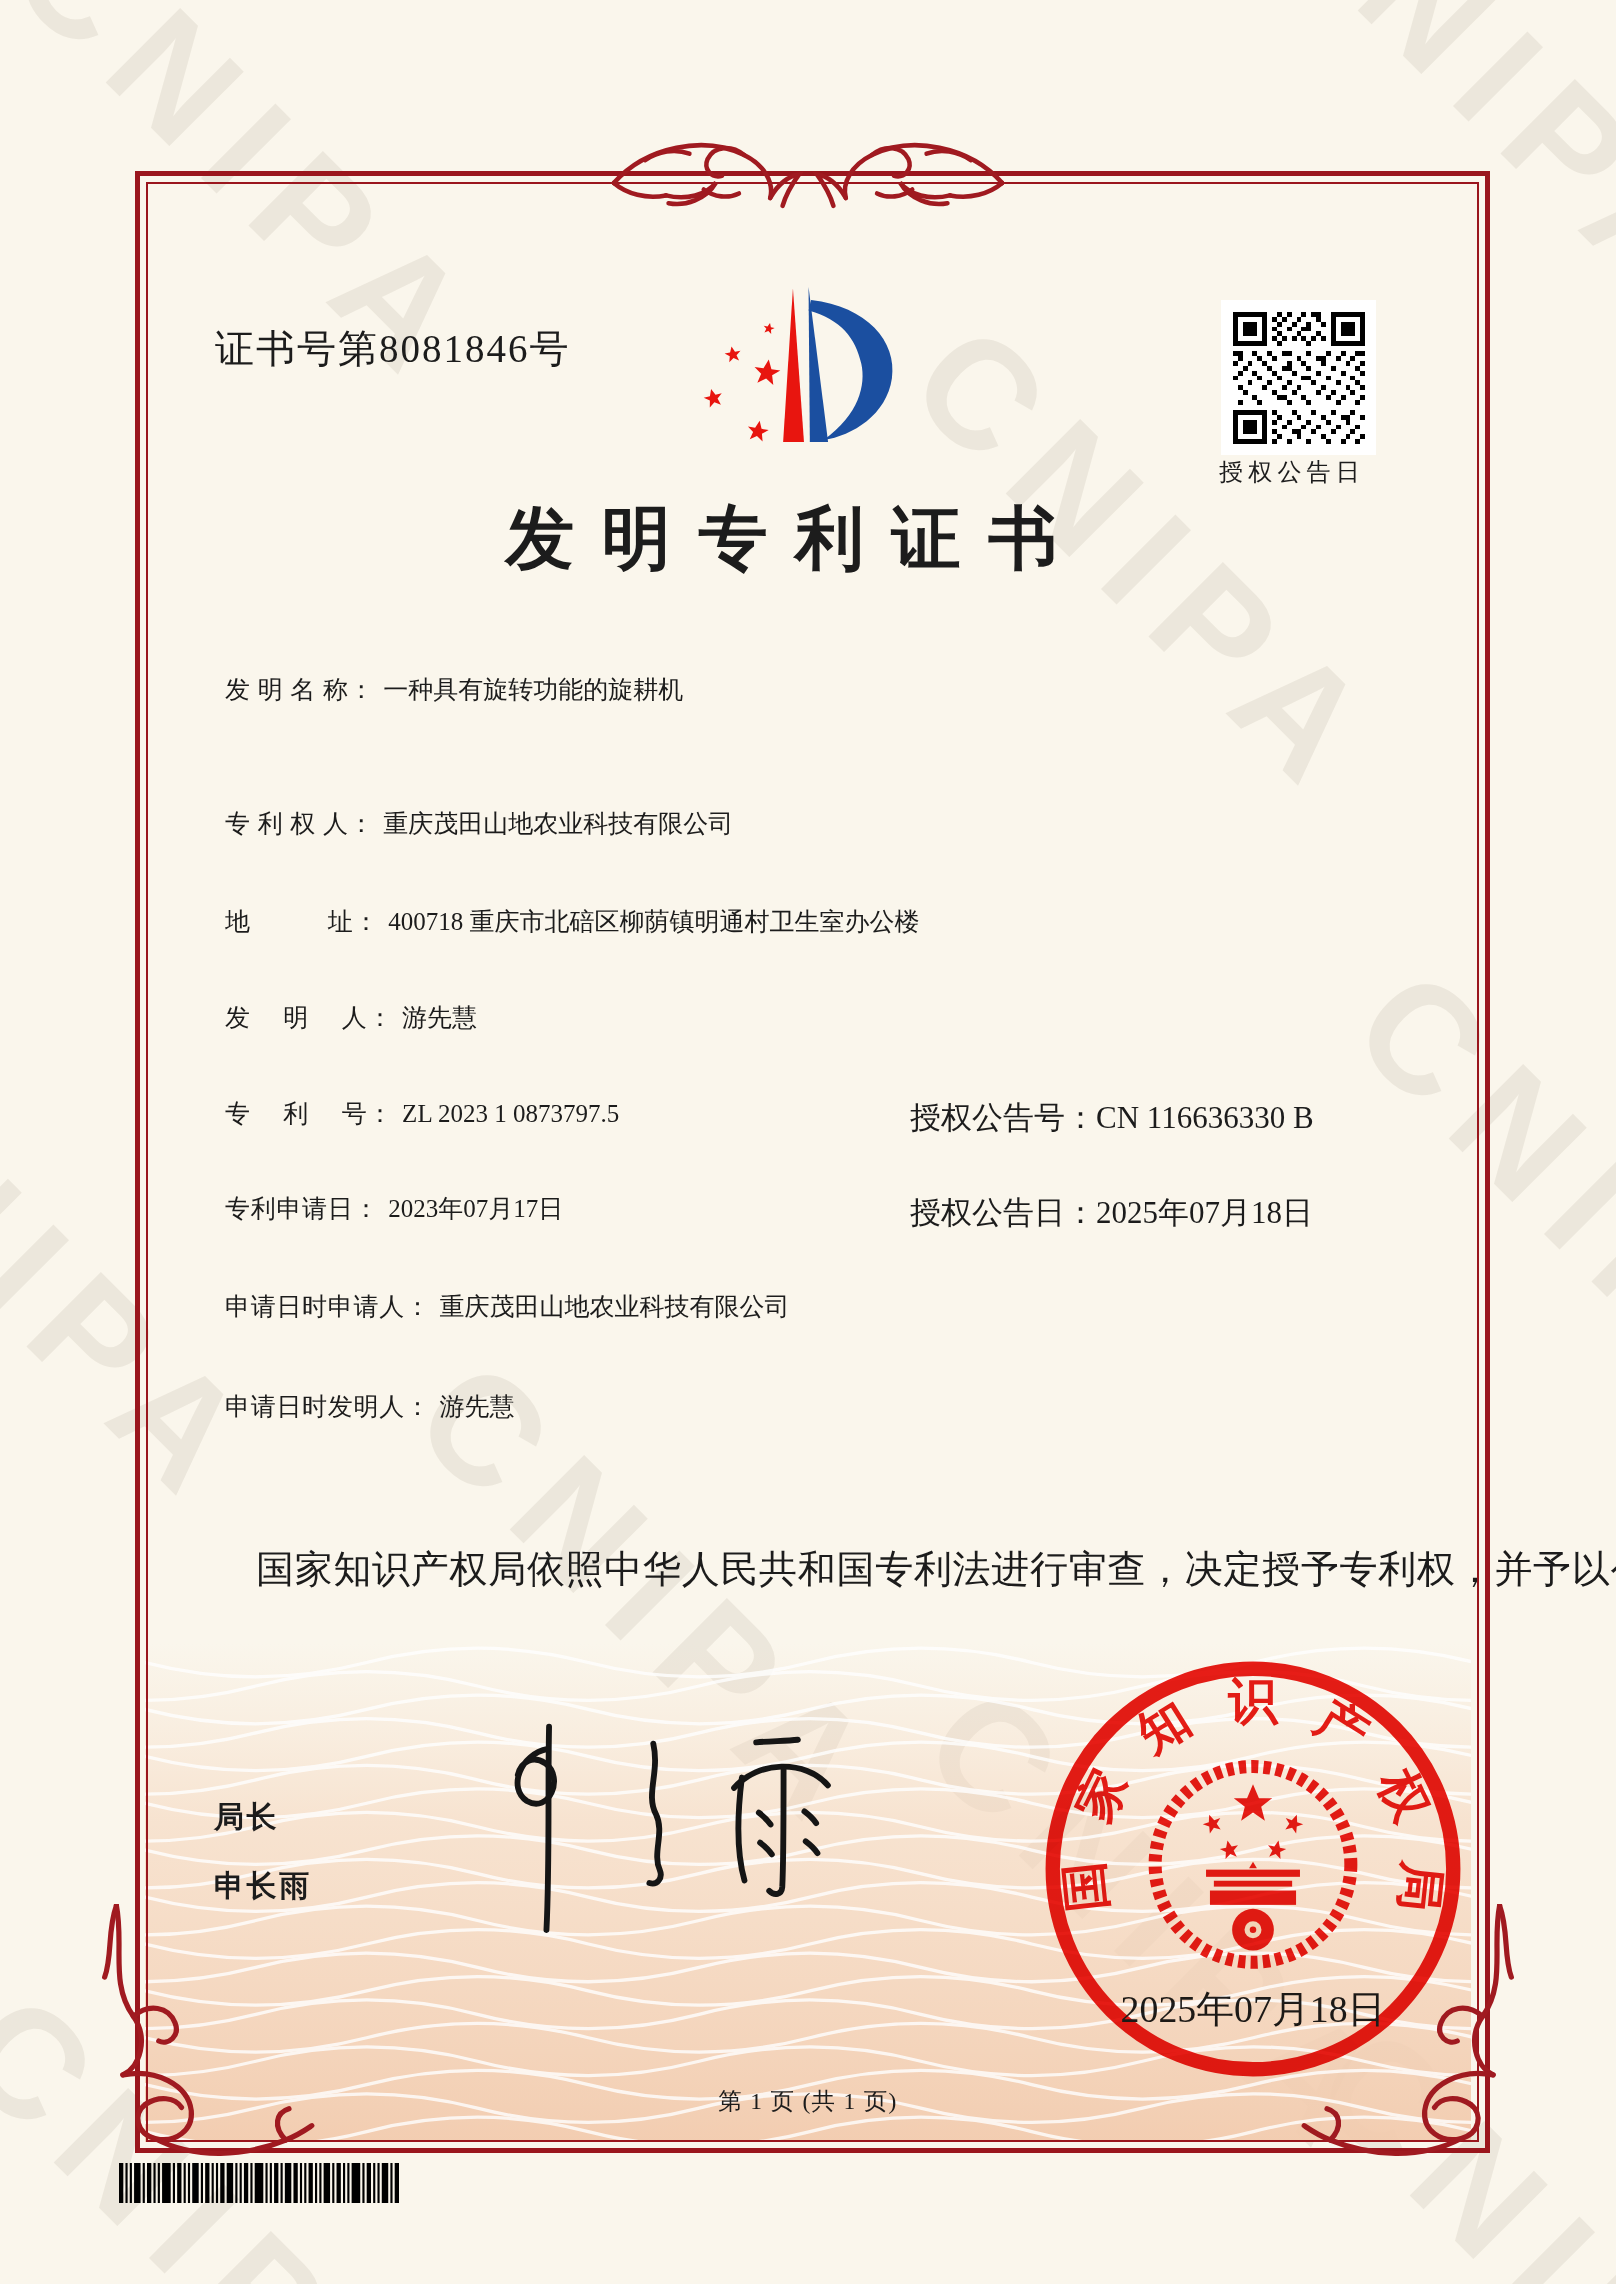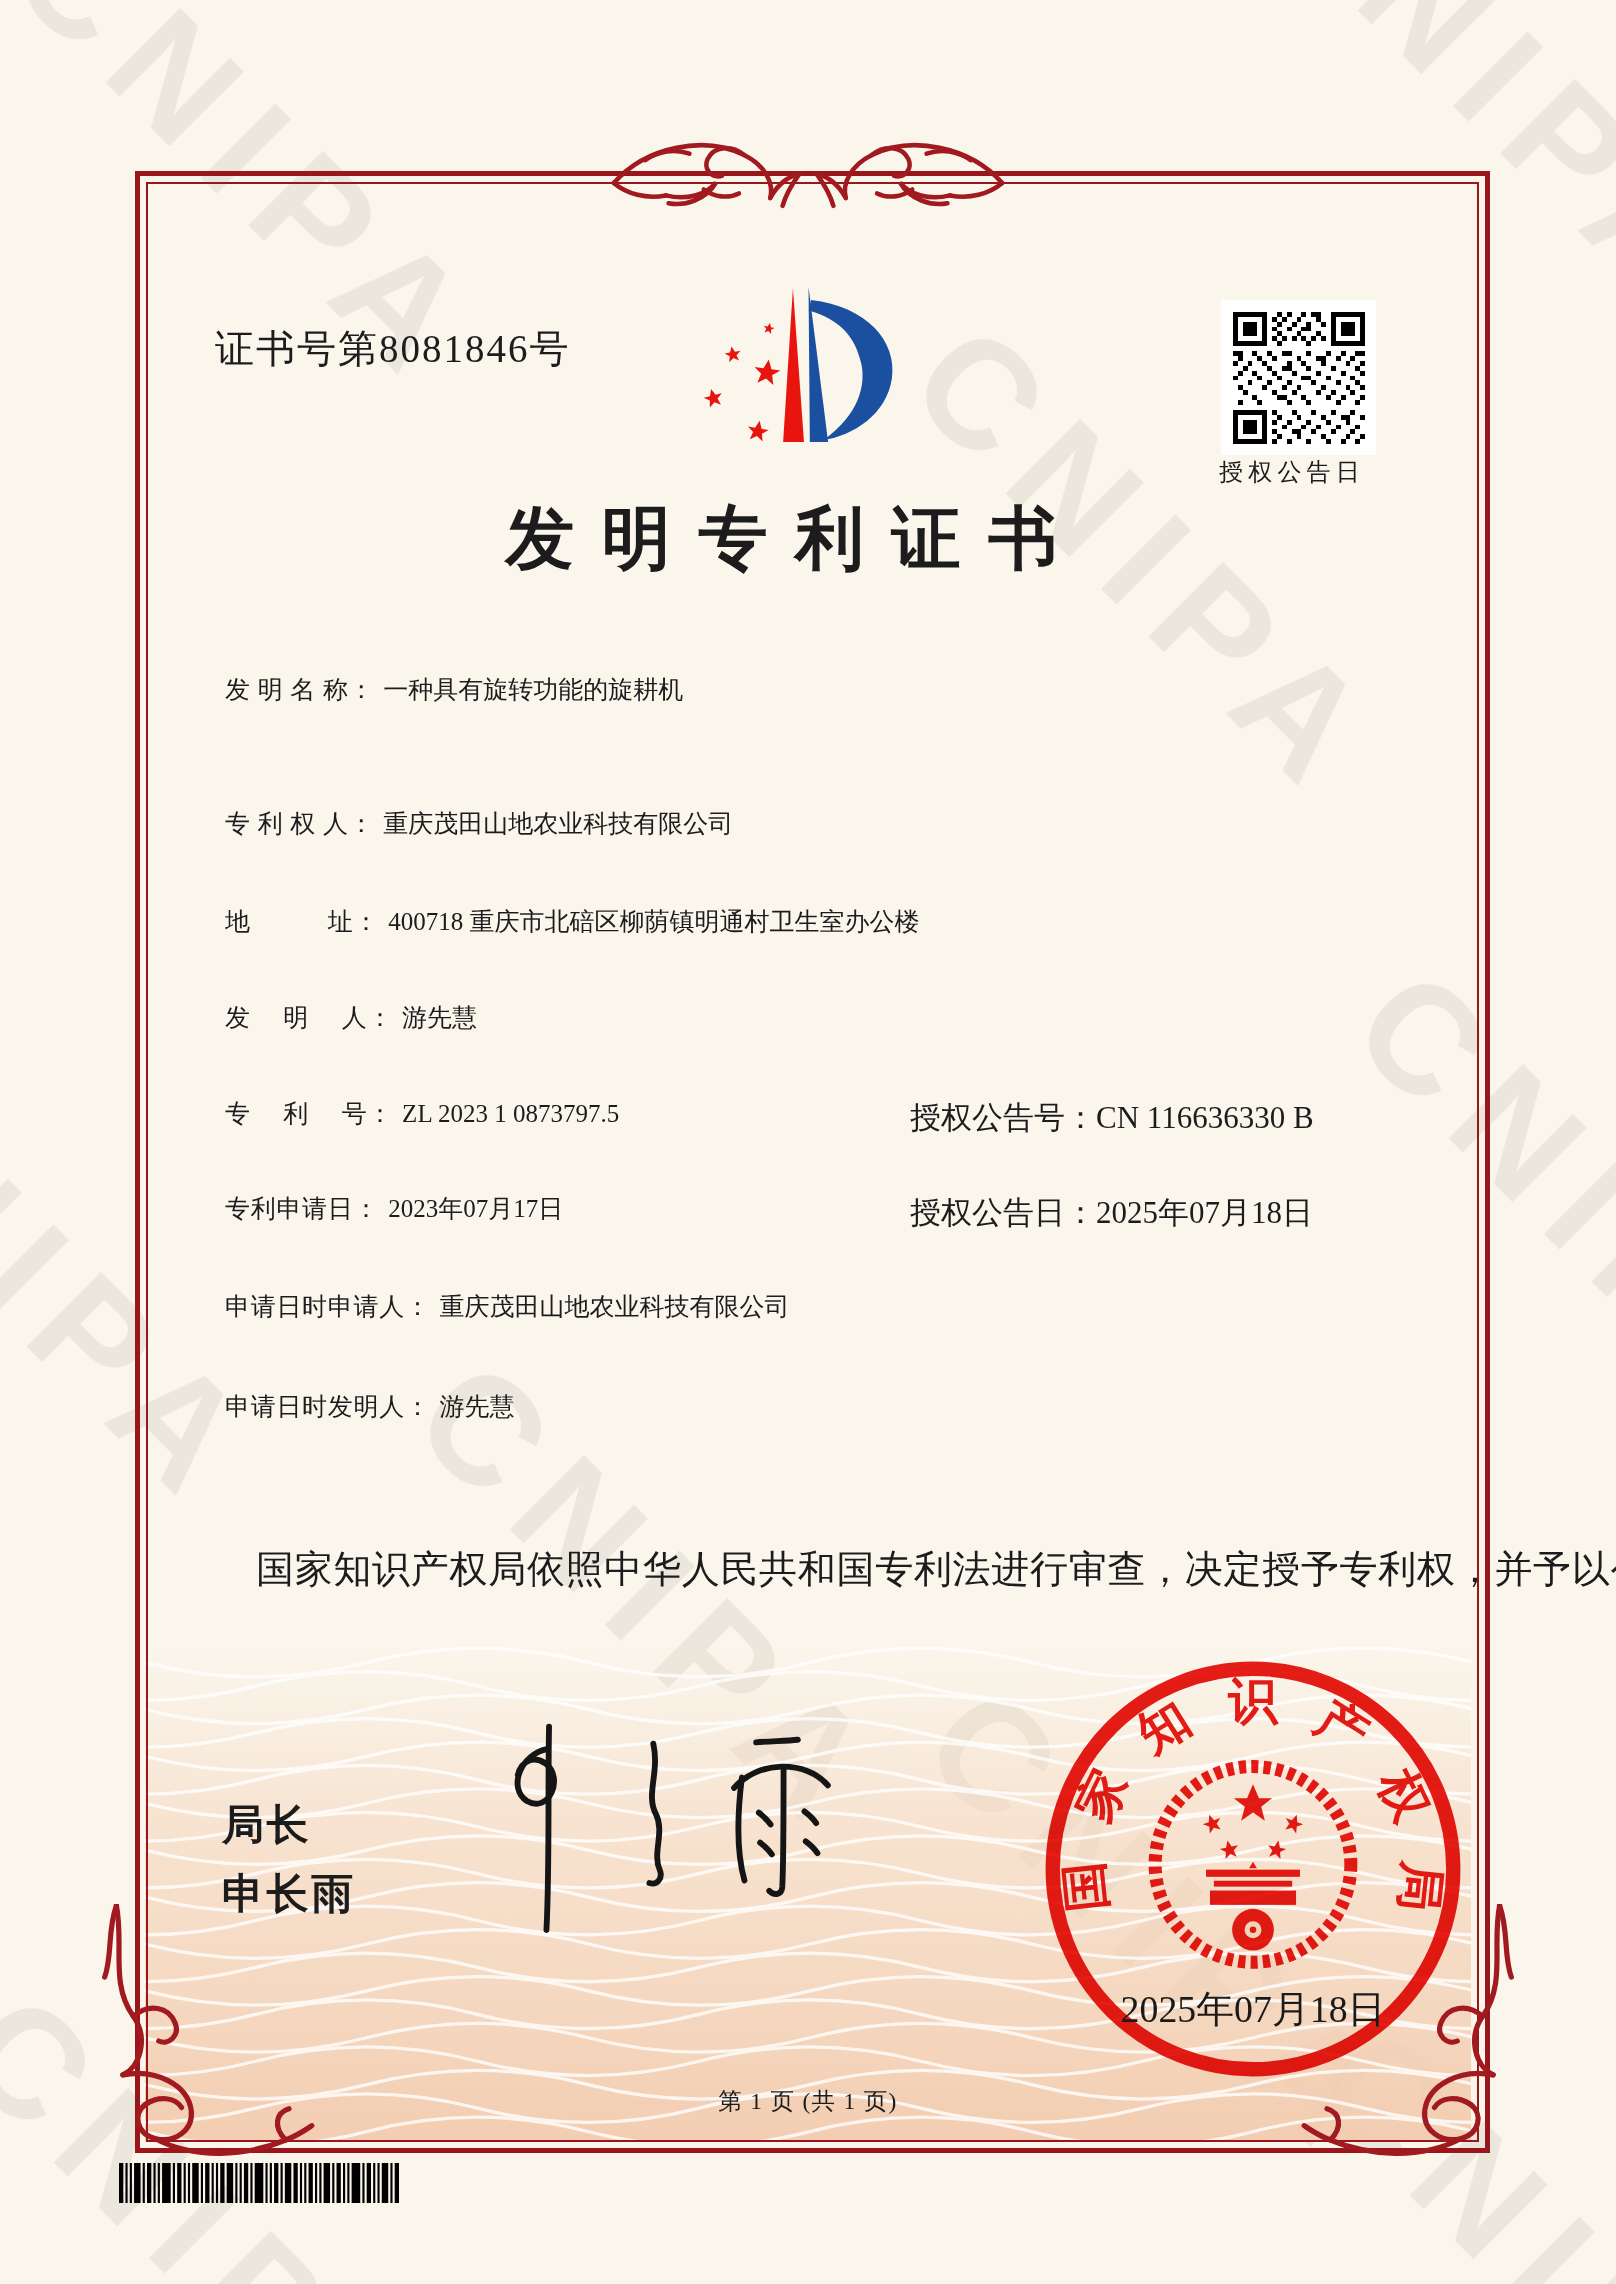--- a/index.html
+++ b/index.html
@@ -30,21 +30,21 @@
   .doc-title{position:absolute;left:795px;top:493px;transform:translateX(-50%);
     font-size:69px;font-weight:700;letter-spacing:.40em;white-space:nowrap;}
   
   .row{position:absolute;left:225px;font-size:25px;white-space:nowrap;}
   .row .lab{letter-spacing:0.7px;}
   .row .val{margin-left:9px;}
   .row2{position:absolute;left:910px;font-size:31px;white-space:nowrap;}
   
   .legal{position:absolute;font-size:38px;letter-spacing:0.7px;white-space:nowrap;}
   
-  .director{position:absolute;left:222px;font-size:42px;font-weight:700;
+  .director{position:absolute;left:214px;font-size:30px;font-weight:700;
     font-family:"Liberation Sans","DejaVu Sans",sans-serif;letter-spacing:2.6px;}
   .sig{position:absolute;left:450px;top:1715px;width:417px;height:228px;}
   
   .seal{position:absolute;left:1041px;top:1657px;width:424px;height:424px;
     mix-blend-mode:multiply;opacity:.97;}
   
   .page-num{position:absolute;left:808px;top:2085px;transform:translateX(-50%);
     font-size:23.5px;letter-spacing:1.3px;white-space:nowrap;}
   .barcode{position:absolute;left:119px;top:2163px;width:280px;height:40px;}
 </style>

